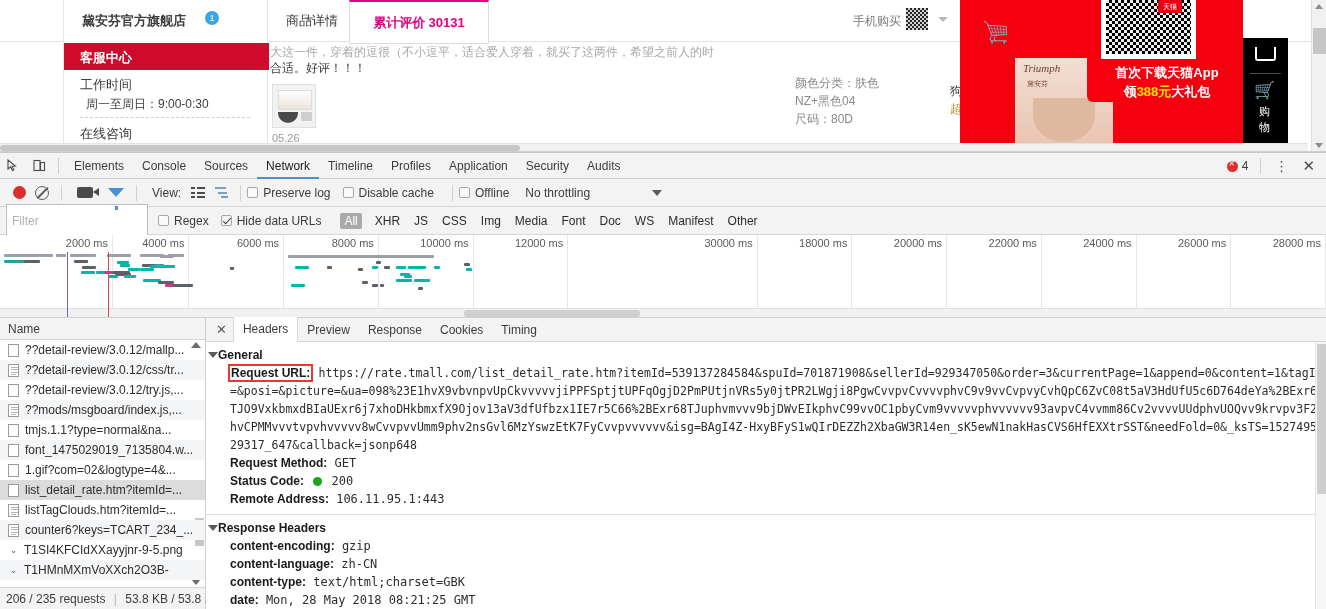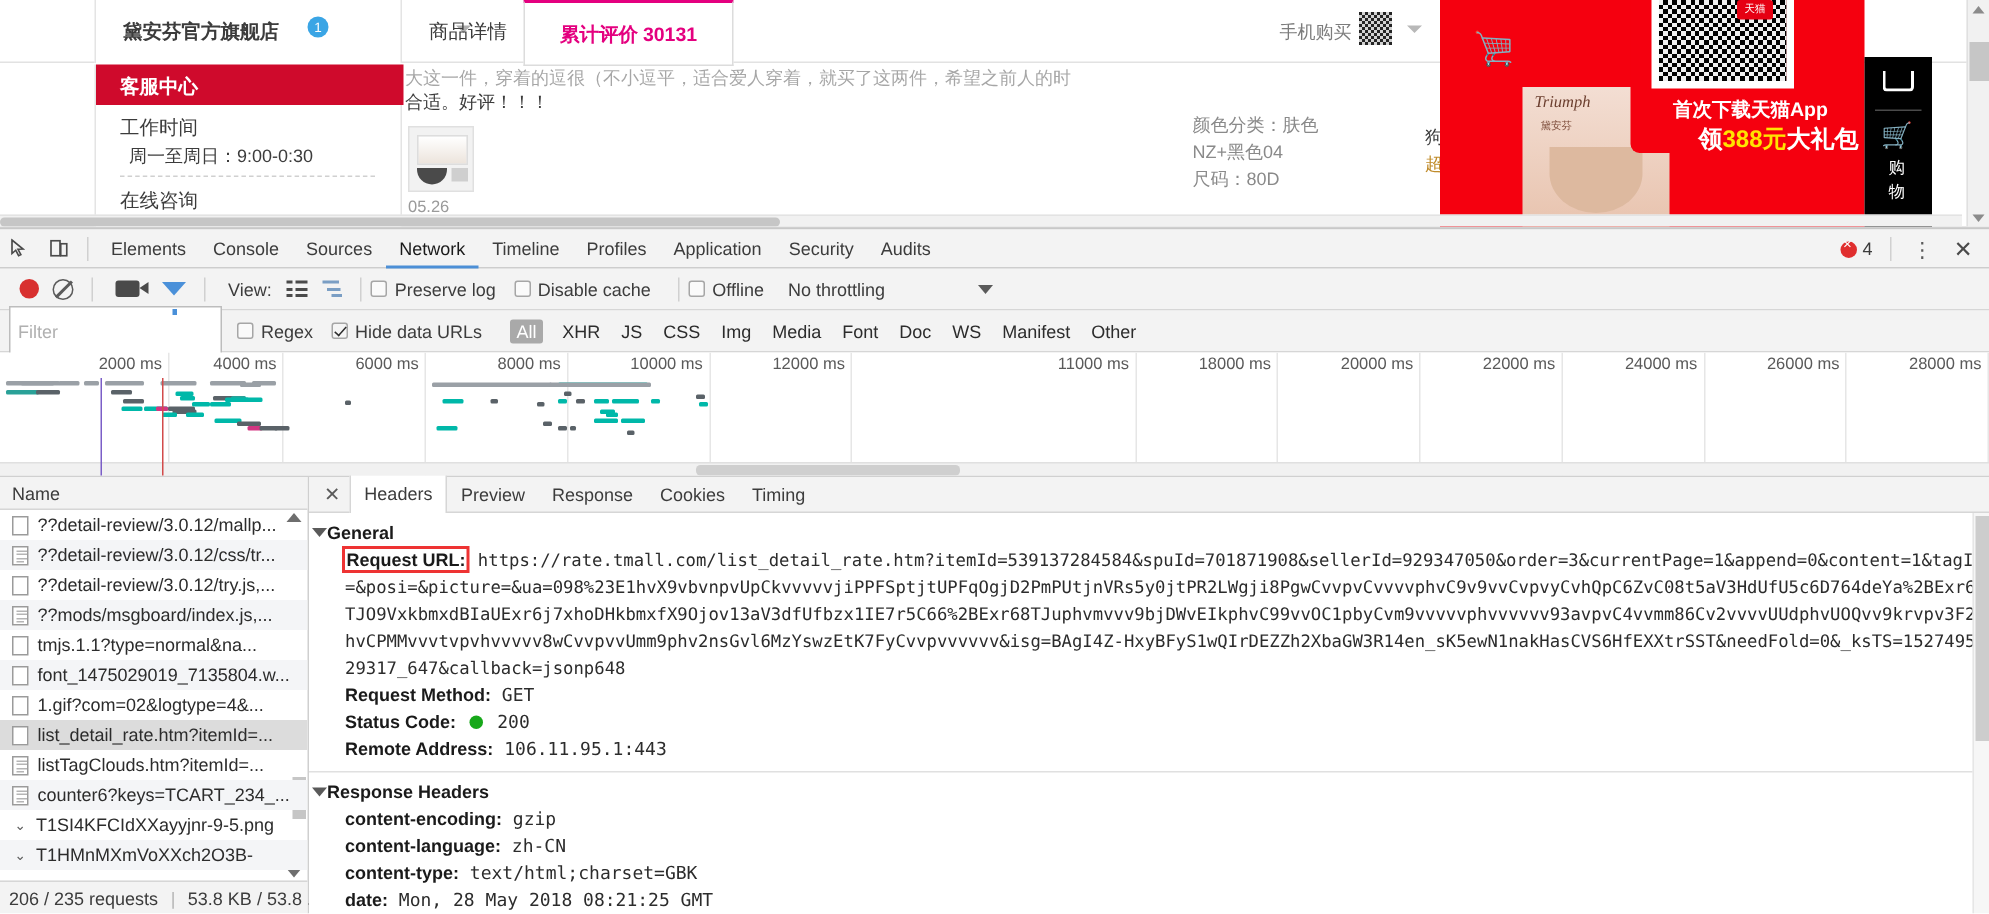--- a/index.html
+++ b/index.html
@@ -113,22 +113,22 @@
   .promo-qr-badge {
     position:absolute; left:52px; top:3px; width:24px; height:13px;
     background:#e60012; color:#fff; font-size:7px; text-align:center;
     line-height:13px; border-radius:2px;
   }
   .promo-l1 {
     position: absolute; left: 8px; top: 72px; width: 144px; text-align: center;
     font-size: 13px; font-weight: bold; color: #fff; white-space: nowrap;
   }
   .promo-l2 {
-    position: absolute; left: 8px; top: 91px; width: 144px; text-align: right;
-    font-size: 16px; font-weight: bold; color: #fff; white-space: nowrap;
+    position: absolute; left: 8px; top: 91px; width: 144px; text-align: center;
+    font-size: 13px; font-weight: bold; color: #fff; white-space: nowrap;
   }
   .promo-l2 em { color: #ffe400; font-style: normal; }
   .black-rail {
     position: absolute; right: 38px; top: 38px; width: 45px; height: 114px;
     background: #000;
   }
   .rail-mail {
     position: absolute; left: 12px; top: 9px; width: 21px; height: 14px;
     border: 2px solid #fff; border-top: none; border-radius: 0 0 3px 3px;
   }
@@ -505,21 +505,21 @@
         <div class="ov-tick" style="left: 947.143px; width: 94.7143px;">
           <span>22000 ms</span>
         </div>
         <div class="ov-tick" style="left: 852.429px; width: 94.7143px;">
           <span>20000 ms</span>
         </div>
         <div class="ov-tick" style="left: 757.714px; width: 94.7143px;">
           <span>18000 ms</span>
         </div>
         <div class="ov-tick" style="left: 663px; width: 94.7143px;">
-          <span>11000 ms</span>
+          <span>30000 ms</span>
         </div>
         <div class="ov-tick" style="left: 473.571px; width: 94.7143px;">
           <span>12000 ms</span>
         </div>
         <div class="ov-tick" style="left: 378.857px; width: 94.7143px;">
           <span>10000 ms</span>
         </div>
         <div class="ov-tick" style="left: 284.143px; width: 94.7143px;">
           <span>8000 ms</span>
         </div>

